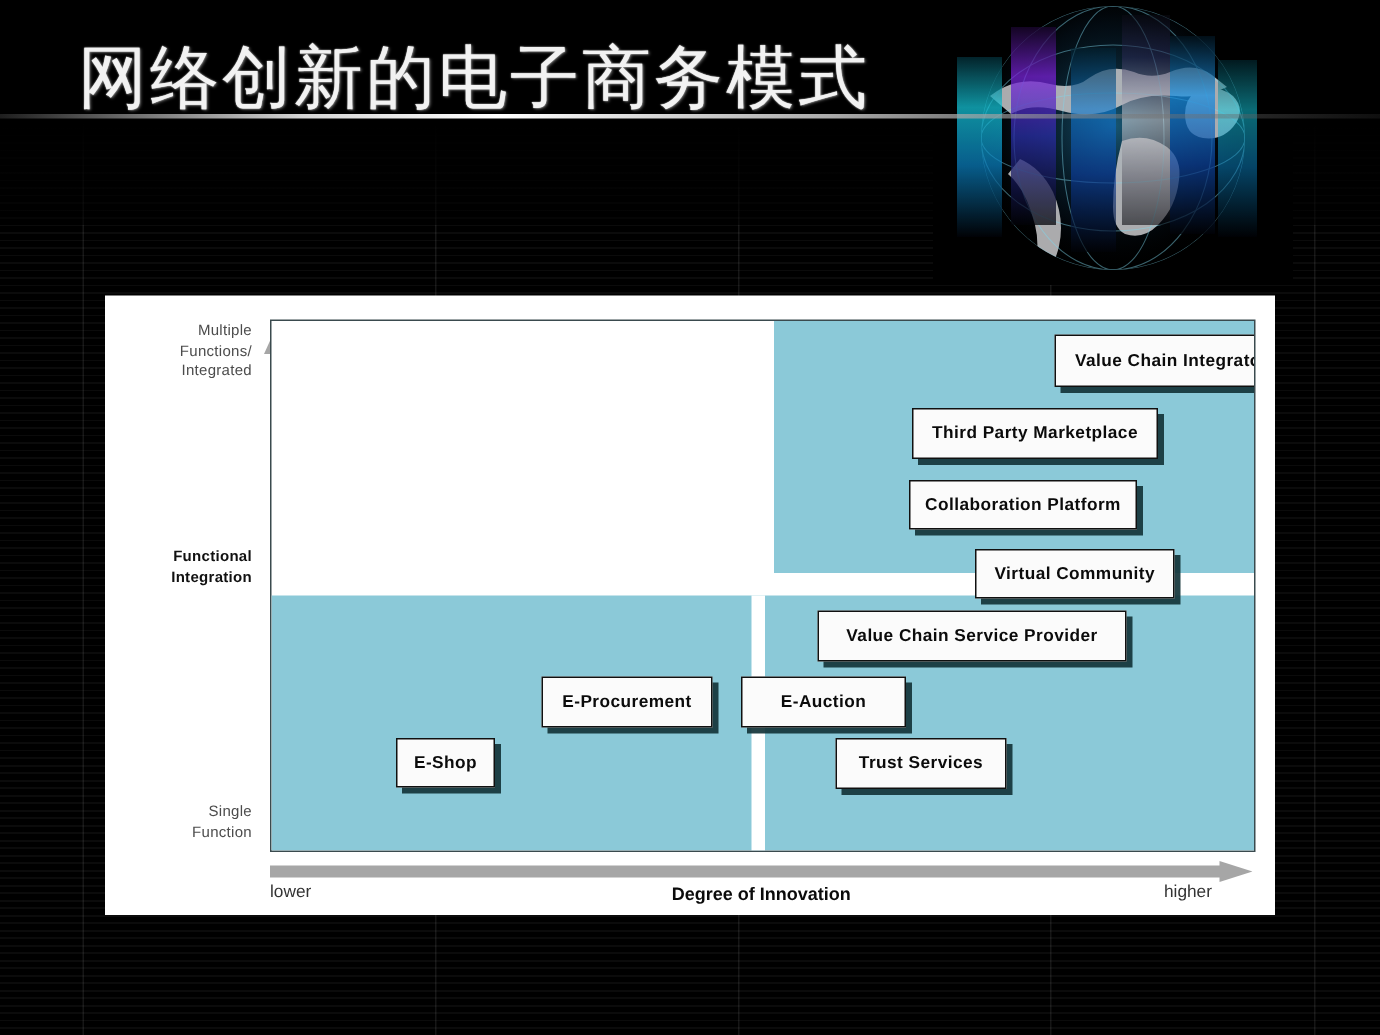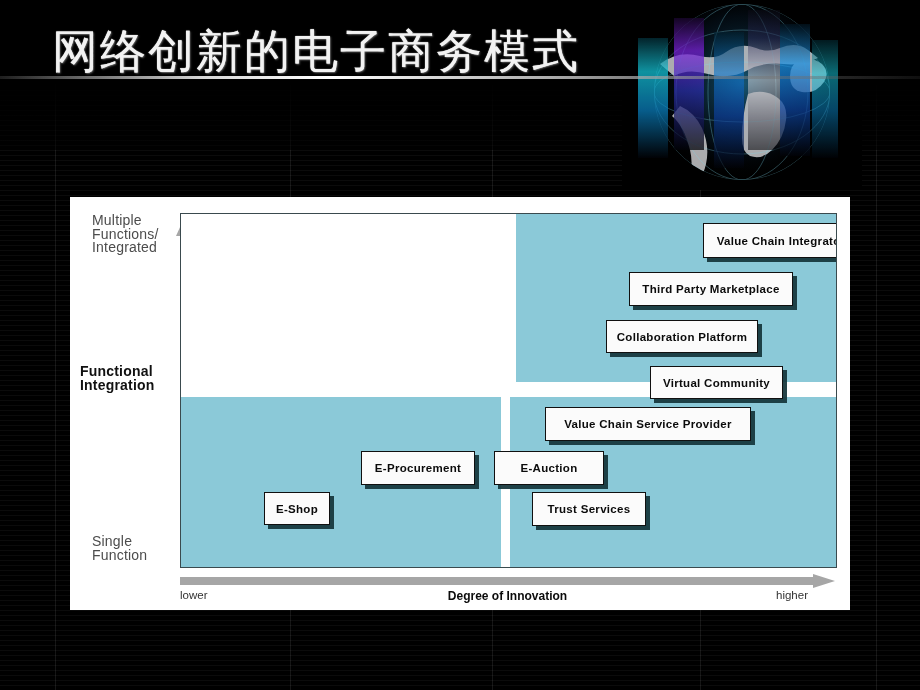--- a/index.html
+++ b/index.html
@@ -69,22 +69,22 @@
   #content-panel{
     position:absolute;left:70px;top:197px;width:780px;height:413px;
     background:#ffffff;z-index:10;
   }
 
   
   #y-axis-arrow{
     position:absolute;left:110px;top:17px;width:12px;height:352px;
   }
   .ax-label{
-    position:absolute;color:#4c4c4c;font-size:14px;line-height:13.5px;
-    text-align:left;width:76px;letter-spacing:0.2px;
+    position:absolute;color:#4c4c4c;font-size:10px;line-height:13.5px;
+    text-align:right;width:76px;letter-spacing:0.2px;
   }
   #lab-multiple{left:22px;top:17px;}
   #lab-functional{left:10px;top:168px;width:88px;font-weight:bold;color:#111;}
   #lab-single{left:22px;top:338px;}
 
   
   #plot-box{
     position:absolute;left:110px;top:16px;width:655px;height:353px;
     border:1.4px solid #3a4a4e;background:#ffffff;overflow:hidden;
   }
@@ -235,36 +235,36 @@
     <div>Function</div>
   </div>
 
   <div id="plot-box">
     <div class="teal-region" id="teal-upper"></div>
     <div class="teal-region" id="teal-lower"></div>
     <div id="teal-lower-gapline"></div>
 
     <div class="model-box" style="left:522px;top:9px;width:154px;height:33px;">Value Chain Integrator</div>
 
-    <div class="model-box" style="left:448px;top:58px;width:162px;height:32px;text-align:center;">Third Party Marketplace</div>
+    <div class="model-box" style="left:427px;top:58px;width:162px;height:32px;text-align:center;">Third Party Marketplace</div>
 
     <div class="model-box" style="left:469px;top:152px;width:131px;height:31px;">Virtual Community</div>
 
     <div class="model-box" style="left:425px;top:106px;width:150px;height:31px;">Collaboration Platform</div>
 
 
     <div class="model-box" style="left:364px;top:193px;width:204px;height:32px;">Value Chain Service Provider</div>
 
     <div class="model-box" style="left:180px;top:237px;width:112px;height:32px;">E-Procurement</div>
 
     <div class="model-box" style="left:313px;top:237px;width:108px;height:32px;">E-Auction</div>
 
     <div class="model-box" style="left:83px;top:278px;width:64px;height:31px;">E-Shop</div>
 
-    <div class="model-box" style="left:351px;top:278px;width:112px;height:32px;text-align:right;">Trust Services</div>
+    <div class="model-box" style="left:376px;top:278px;width:112px;height:32px;text-align:right;">Trust Services</div>
 
   </div>
 
   <div id="x-axis-arrow">
     <svg width="655" height="14" viewBox="0 0 655 14">
       <rect x="0" y="3" width="636" height="8" fill="#a6a6a6"></rect>
       <polygon points="655,7 633,14 633,0" fill="#a6a6a6"></polygon>
     </svg>
   </div>
 

